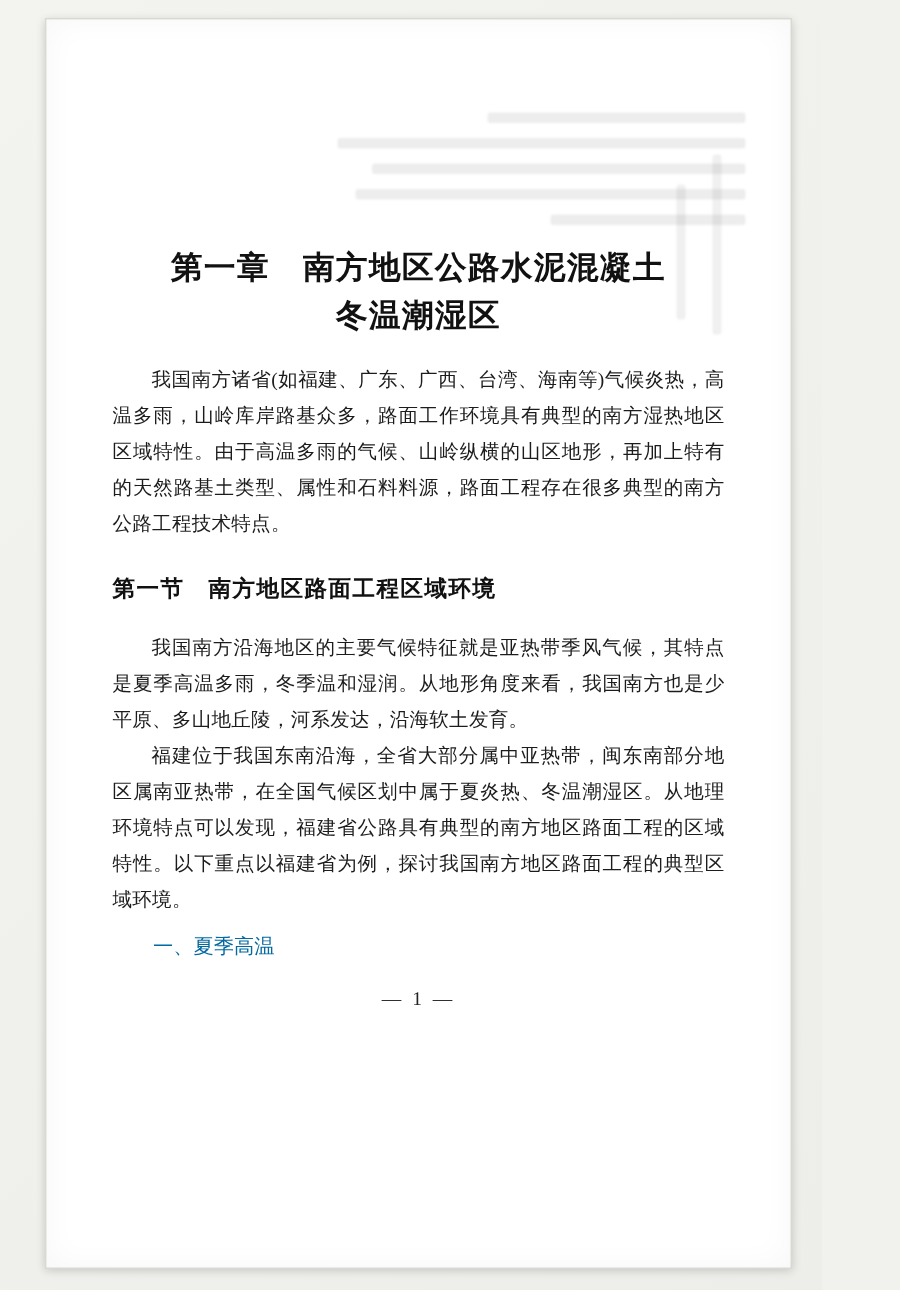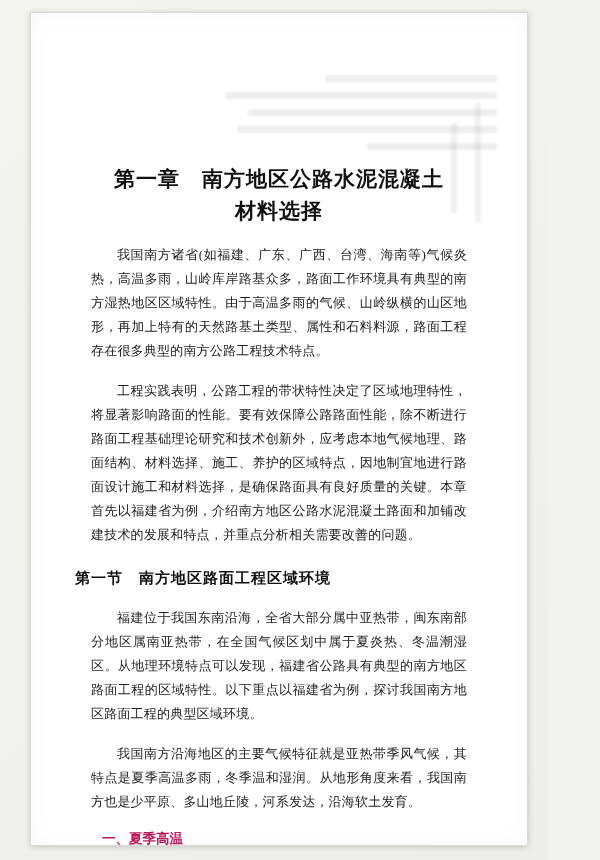--- a/index.html
+++ b/index.html
@@ -61,44 +61,44 @@
     margin: 150px 0 14px 0;
     text-align: center;
     font-family: "Liberation Sans", "DejaVu Sans", sans-serif;
     font-weight: bold;
     font-size: 21px;
     line-height: 32px;
     letter-spacing: 1px;
     color: #111;
   }
   .body-para {
-    margin: 16px;
+    margin: 0;
     font-size: 13px;
     line-height: 24px;
     text-align: justify;
     text-indent: 2em;
     letter-spacing: 0.2px;
     color: #1c1c1c;
   }
   .section-heading {
     margin: 22px 0 18px 0;
     text-align: left;
     font-family: "Liberation Sans", "DejaVu Sans", sans-serif;
     font-weight: bold;
     font-size: 15px;
     letter-spacing: 1px;
     color: #111;
   }
   .subsection-heading {
     margin: 10px 0 8px 0;
     font-family: "Liberation Sans", "DejaVu Sans", sans-serif;
-    font-weight: bold;
+    font-weight: normal;
     font-size: 13.5px;
     text-indent: 2em;
-    color: #be185d;
+    color: #0369a1;
   }
   .page-number {
     margin-top: 18px;
     text-align: center;
     font-size: 13px;
     letter-spacing: 2px;
     color: #222;
   }
 </style>
 </head>
@@ -112,29 +112,28 @@
       <div class="bl" style="width:92%"></div>
       <div class="bl" style="width:84%"></div>
       <div class="bl" style="width:88%"></div>
       <div class="bl" style="width:44%"></div>
     </div>
     <div class="bleed-v" style="top:90px; right:46px; height:120px;"></div>
     <div class="bleed-v" style="top:110px; right:70px; height:90px;"></div>
 
     <div class="content">
 
-      <h1 class="chapter-title"><span>第一章　南方地区公路水泥混凝土</span><br><span>材料选择</span></h1>
+      <h1 class="chapter-title"><span>第一章　南方地区公路水泥混凝土</span><br><span>冬温潮湿区</span></h1>
 
       <p class="body-para">我国南方诸省(如福建、广东、广西、台湾、海南等)气候炎热，高温多雨，山岭库岸路基众多，路面工作环境具有典型的南方湿热地区区域特性。由于高温多雨的气候、山岭纵横的山区地形，再加上特有的天然路基土类型、属性和石料料源，路面工程存在很多典型的南方公路工程技术特点。</p>
-      <p class="body-para">工程实践表明，公路工程的带状特性决定了区域地理特性，将显著影响路面的性能。要有效保障公路路面性能，除不断进行路面工程基础理论研究和技术创新外，应考虑本地气候地理、路面结构、材料选择、施工、养护的区域特点，因地制宜地进行路面设计施工和材料选择，是确保路面具有良好质量的关键。本章首先以福建省为例，介绍南方地区公路水泥混凝土路面和加铺改建技术的发展和特点，并重点分析相关需要改善的问题。</p>
 
       <h2 class="section-heading">第一节　南方地区路面工程区域环境</h2>
 
+      <p class="body-para">我国南方沿海地区的主要气候特征就是亚热带季风气候，其特点是夏季高温多雨，冬季温和湿润。从地形角度来看，我国南方也是少平原、多山地丘陵，河系发达，沿海软土发育。</p>
       <p class="body-para">福建位于我国东南沿海，全省大部分属中亚热带，闽东南部分地区属南亚热带，在全国气候区划中属于夏炎热、冬温潮湿区。从地理环境特点可以发现，福建省公路具有典型的南方地区路面工程的区域特性。以下重点以福建省为例，探讨我国南方地区路面工程的典型区域环境。</p>
-      <p class="body-para">我国南方沿海地区的主要气候特征就是亚热带季风气候，其特点是夏季高温多雨，冬季温和湿润。从地形角度来看，我国南方也是少平原、多山地丘陵，河系发达，沿海软土发育。</p>
 
       <h3 class="subsection-heading">一、夏季高温</h3>
 
 
       <div class="page-number">— 1 —</div>
 
     </div>
   </div>
 </div>
 

